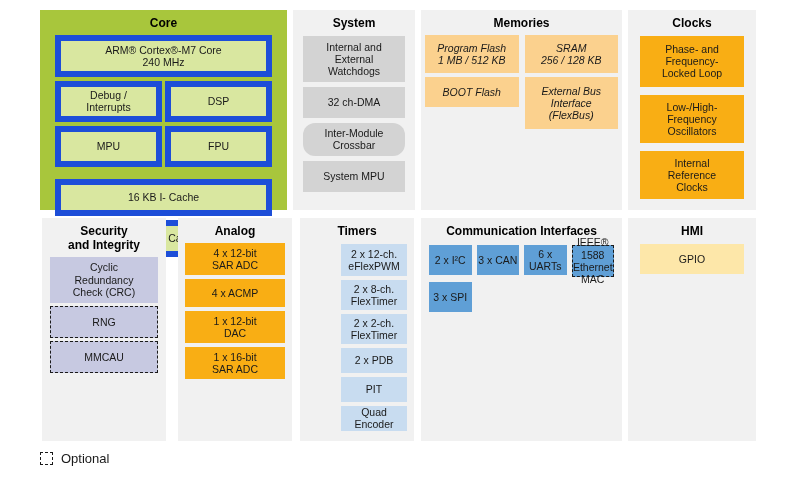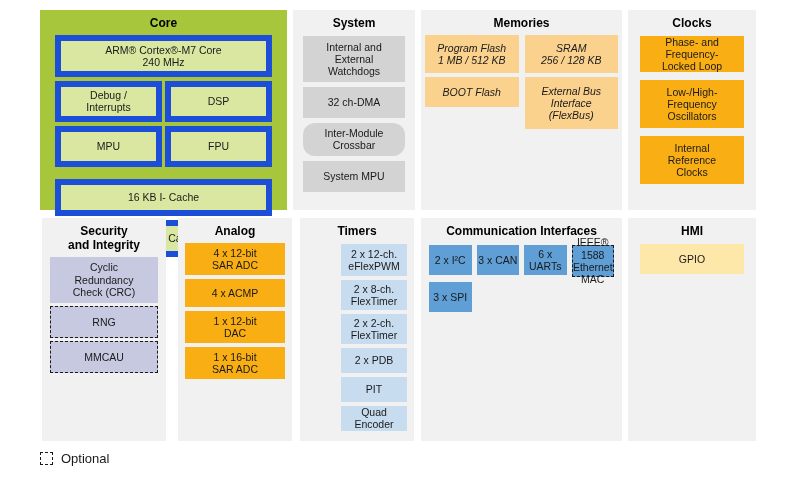--- a/index.html
+++ b/index.html
@@ -20,21 +20,21 @@
   .c-peach {background:#fbd18e;}
   .c-orange{background:#f9ae14;}
   .c-lav   {background:#c7c9e1;}
   .c-lblue {background:#c8dcf0;}
   .c-blue  {background:#5f9fd6;}
   .c-yellow{background:#fde7a9;}
   .dashed{border:1.5px dashed #1a1a1a;}
   
   .h25{height:25px;}.h28{height:28px;}.h29{height:29px;}.h30{height:30px;}
   .h31{height:31px;}.h32{height:32px;}.h33{height:33px;border-radius:12px;}.h38{height:38px;}
-  .h46{height:46px;}.h48{height:48px;}.h50{height:36px;}.h52{height:52px;}
+  .h46{height:46px;}.h48{height:48px;}.h50{height:51px;}.h52{height:52px;}
   .gap-before{margin-top:8px;}
   
   #p-core    {left:40px; top:10px; width:247px;height:200px;}
   #p-system  {left:293px;top:10px; width:122px;height:200px;}
   #p-memories{left:421px;top:10px; width:201px;height:200px;}
   #p-clocks  {left:628px;top:10px; width:128px;height:200px;}
   #p-security{left:42px; top:218px;width:124px;height:223px;}
   #p-analog  {left:178px;top:218px;width:114px;height:223px;}
   #p-timers  {left:300px;top:218px;width:114px;height:223px;}
   #p-comm    {left:421px;top:218px;width:201px;height:223px;}

